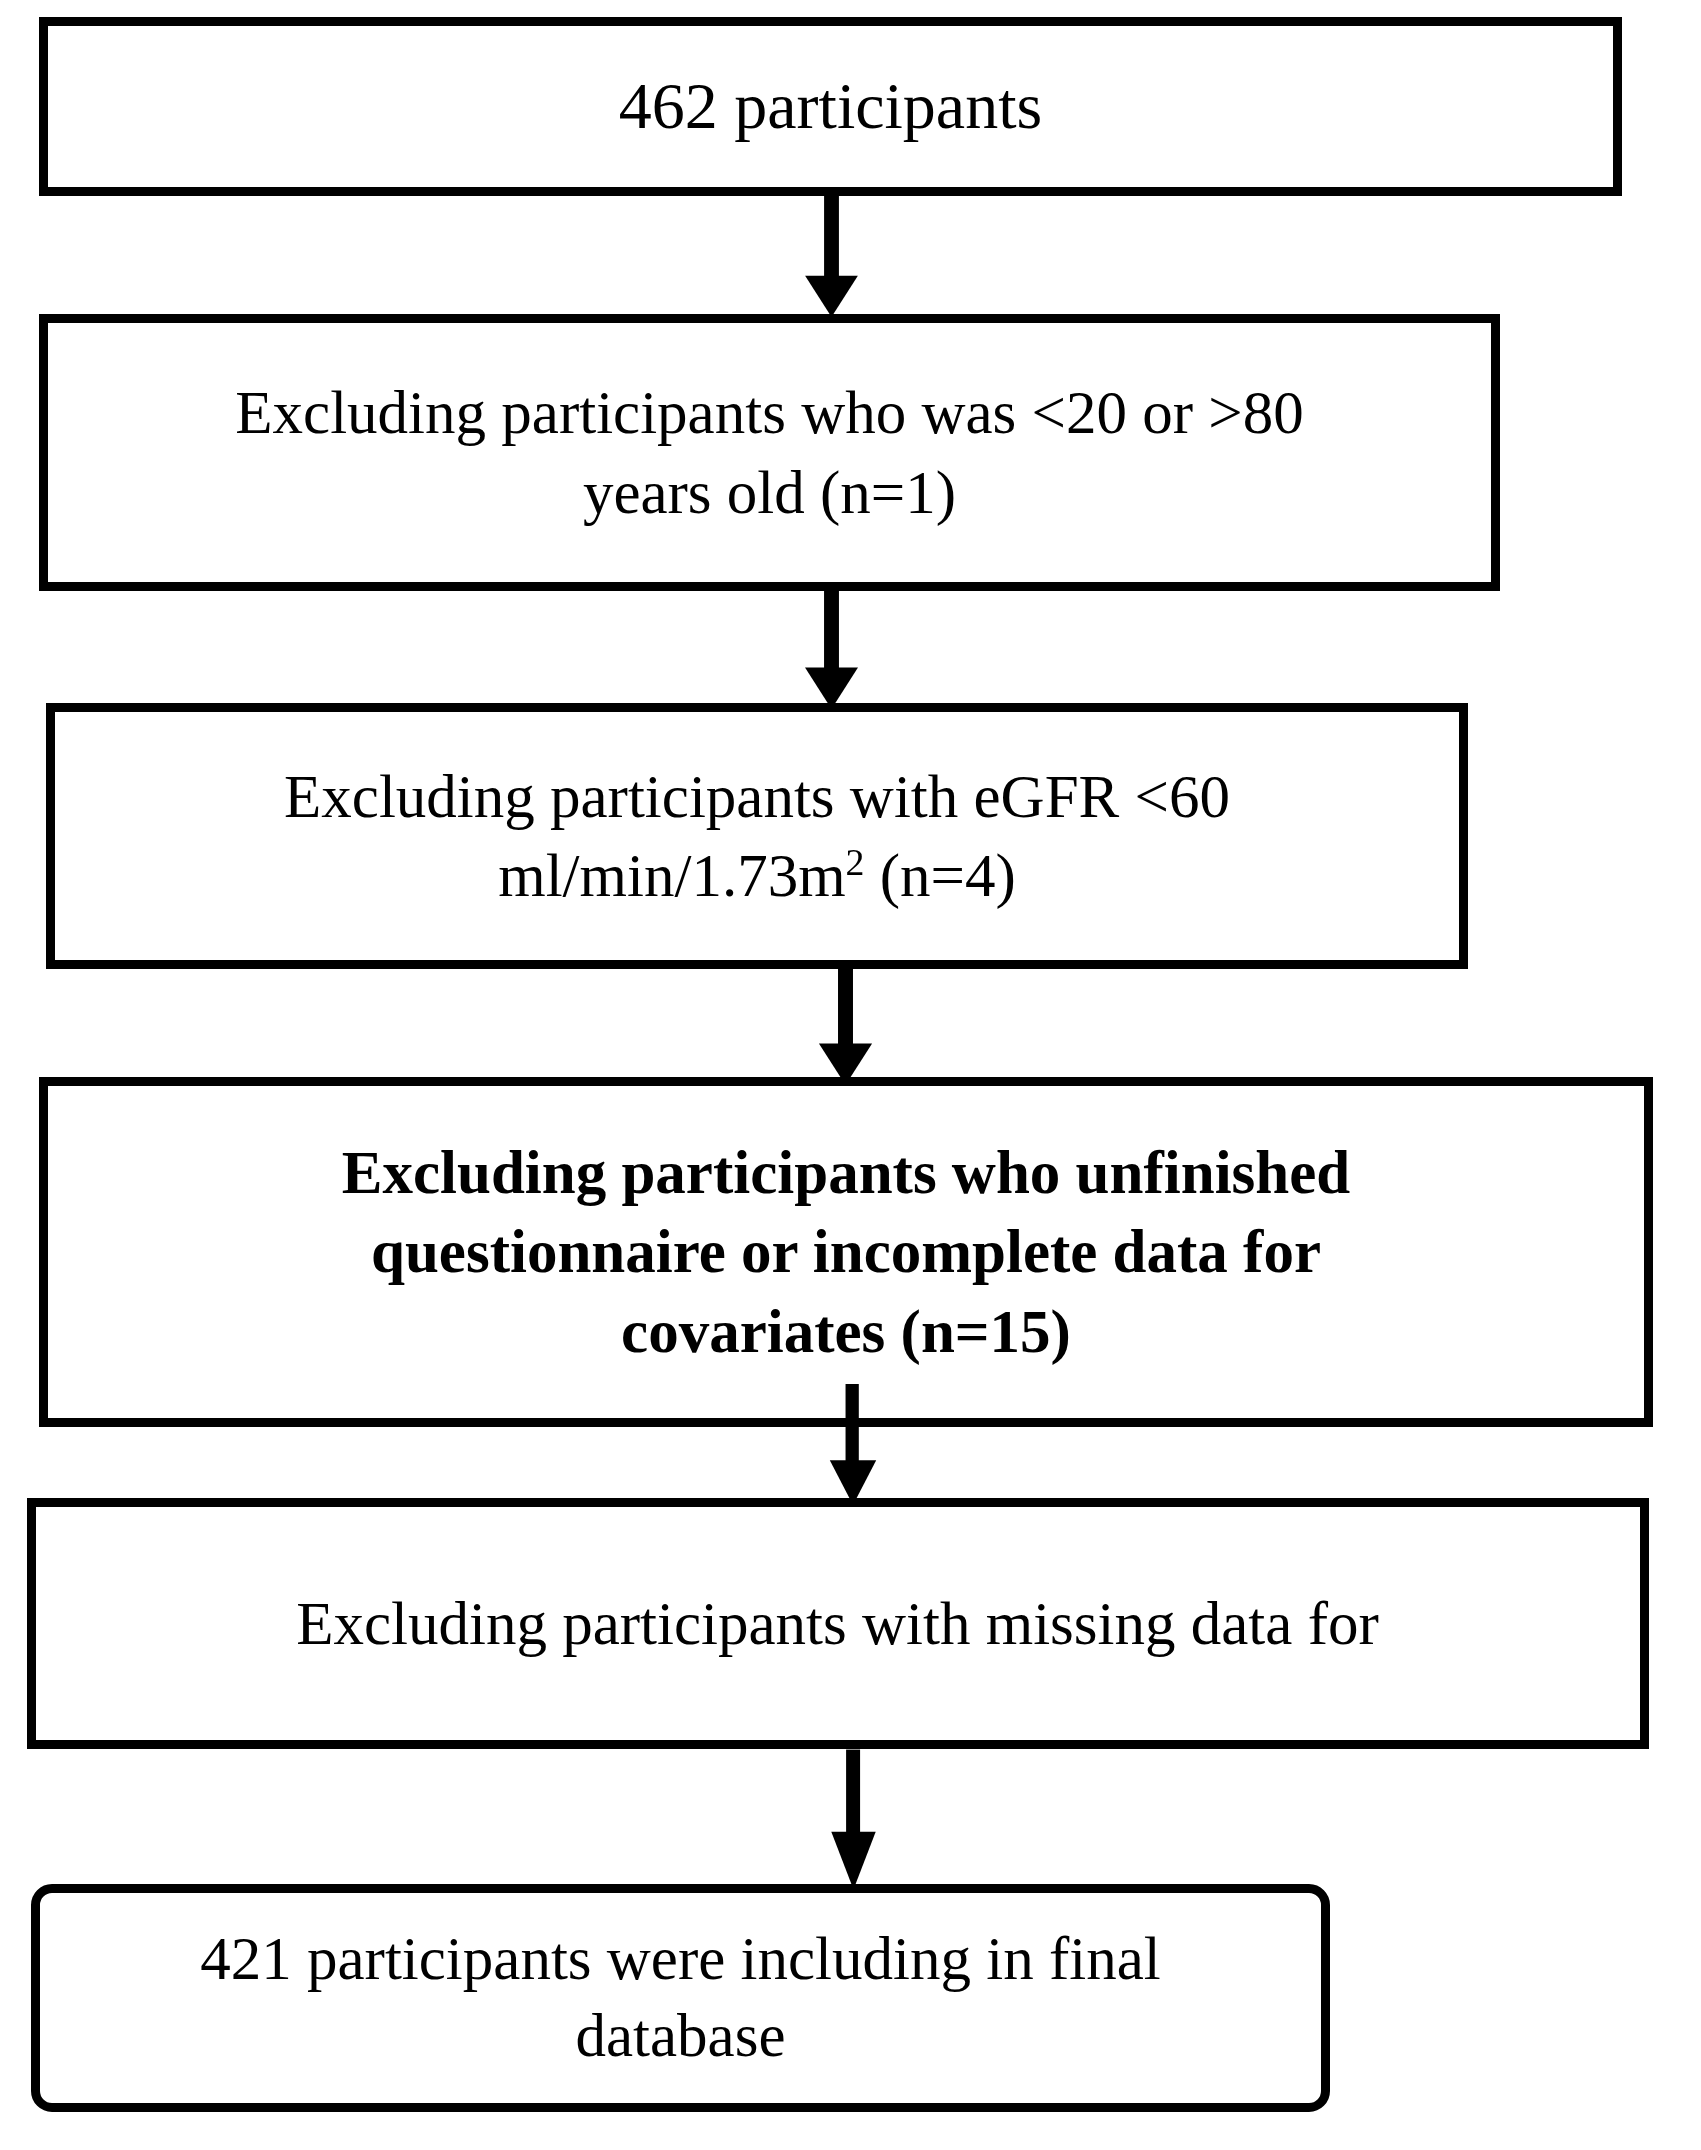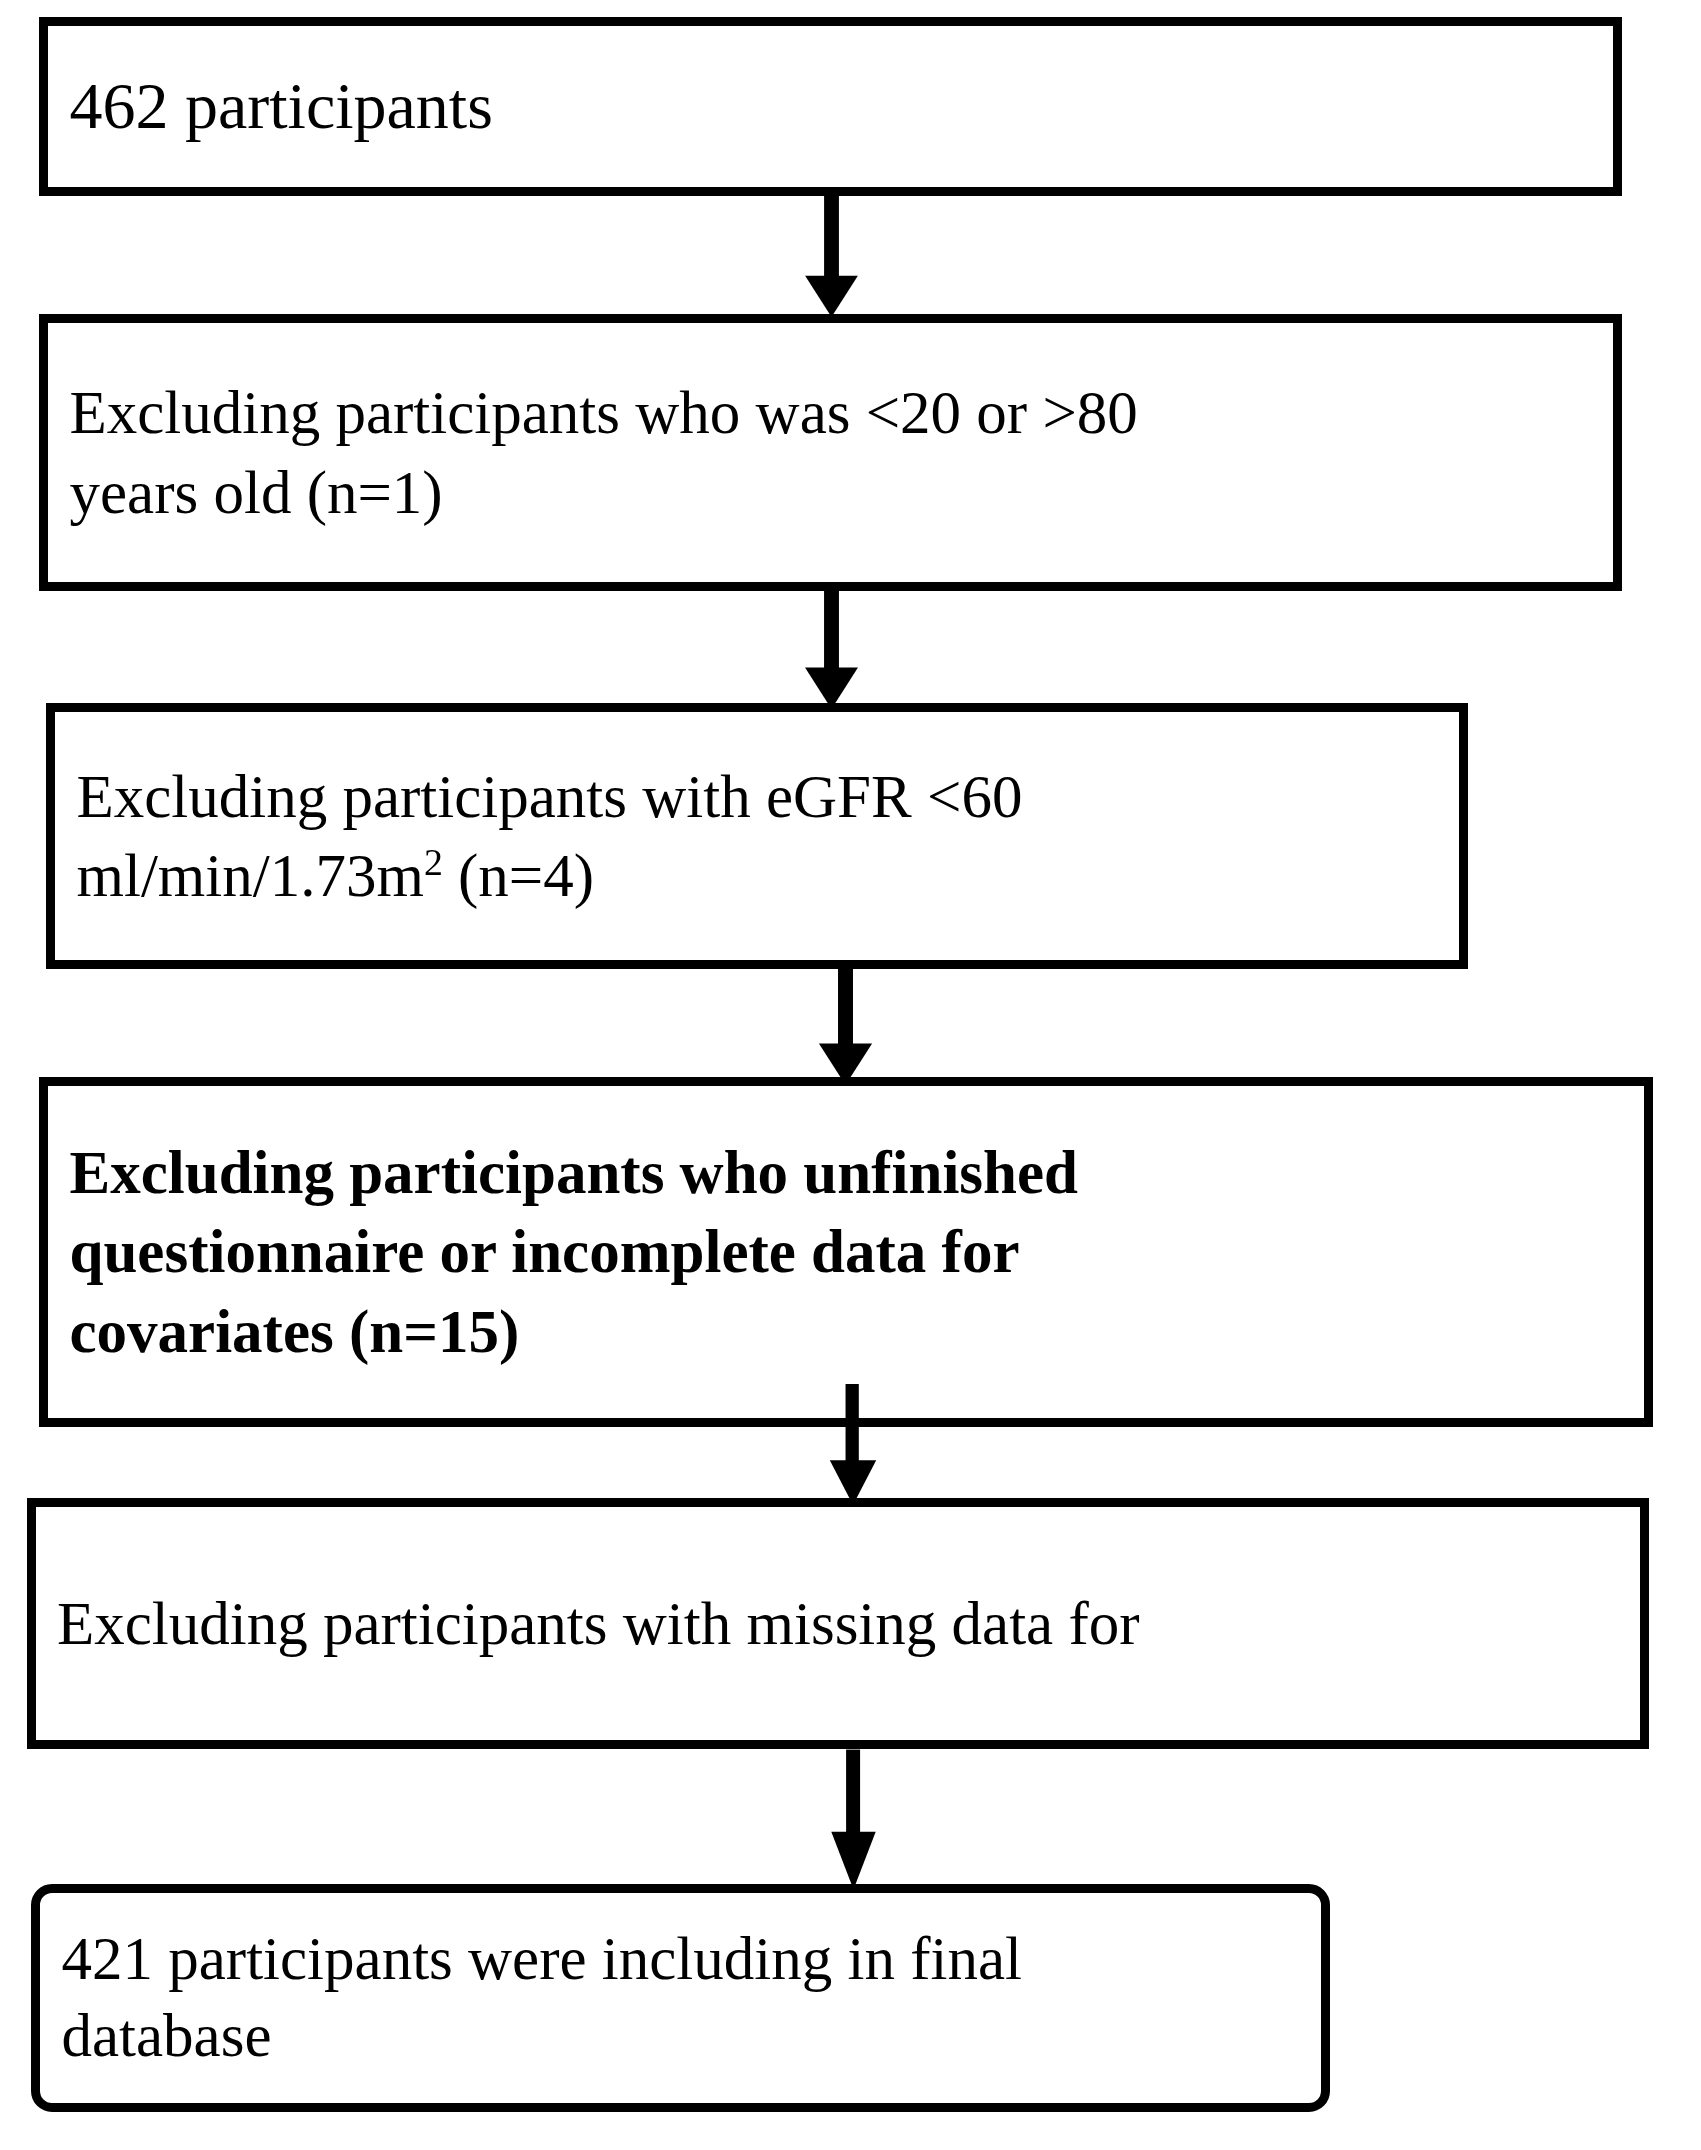--- a/index.html
+++ b/index.html
@@ -25,37 +25,37 @@
   }
 
   .node {
     position: absolute;
     box-sizing: border-box;
     border: 9px solid #000000;
     background: #ffffff;
     display: flex;
     align-items: center;
     justify-content: center;
-    text-align: left;
+    text-align: center;
     z-index: 2;
   }
 
   .node-text {
     display: block;
     width: 100%;
     padding: 0 21.5px;
     font-family: "Liberation Serif", "DejaVu Serif", serif;
     font-weight: 400;
     color: #000000;
     letter-spacing: 0px;
   }
 
   
   #node-1 { left: 39px;  top: 16.6px;   width: 1583px; height: 179px; }
-  #node-2 { left: 39px;  top: 314px;  width: 1583px; height: 277px; }
+  #node-2 { left: 39px;  top: 314px;  width: 1461px; height: 277px; }
   #node-3 { left: 46px;  top: 703px;  width: 1422px; height: 266px; }
   #node-4 { left: 39px;  top: 1077px; width: 1614px; height: 350px; }
   #node-5 { left: 26.5px;  top: 1498px; width: 1622px; height: 251px; }
   #node-6 { left: 31px;  top: 1884px; width: 1299px; height: 228px; border-radius: 21px; }
 
   #node-1 .node-text { font-size: 66px; line-height: 1.18; }
   #node-2 .node-text { font-size: 61px; line-height: 1.30; }
   #node-3 .node-text { font-size: 61px; line-height: 1.30; }
   #node-4 .node-text { font-size: 61px; line-height: 1.30; font-weight: bold; }
   #node-5 .node-text { font-size: 61px; line-height: 1.24; }

